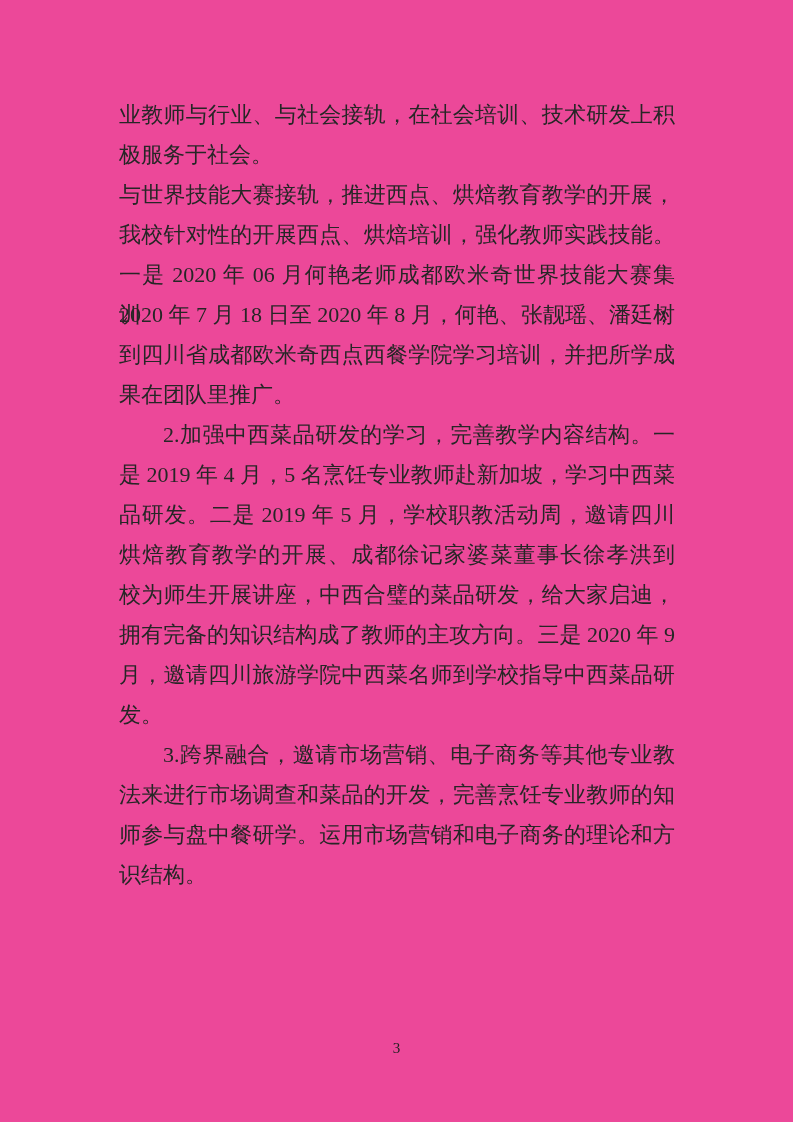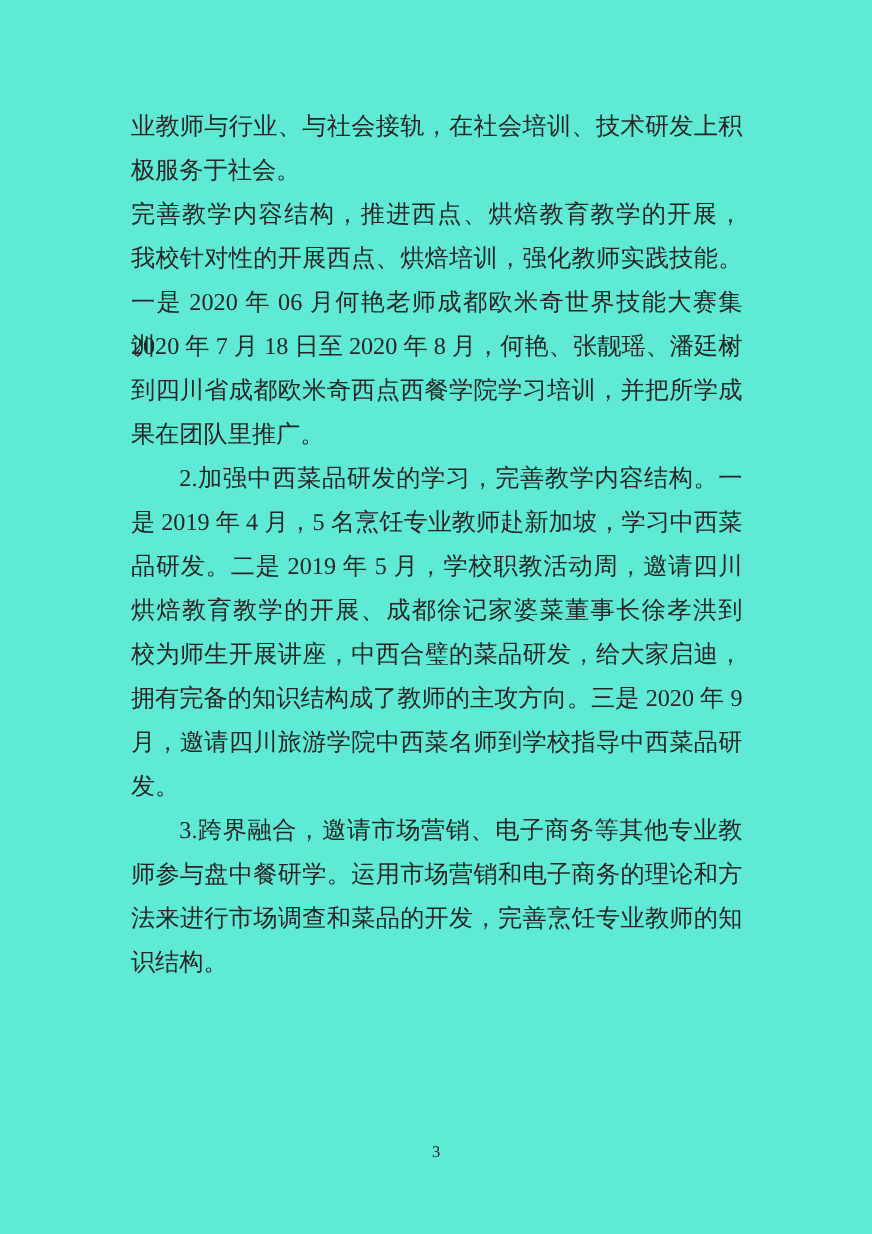--- a/index.html
+++ b/index.html
@@ -4,21 +4,21 @@
 <style>
   html, body {
     margin: 0;
     padding: 0;
     background: #ffffff;
   }
   .page {
     position: relative;
     width: 793px;
     height: 1122px;
-    background: #5eead4;
+    background: #ec4899;
     overflow: hidden;
     font-family: "Liberation Serif", "DejaVu Serif", serif;
     color: #262626;
   }
   .content {
     position: absolute;
     left: 119px;
     top: 95px;
     width: 556px;
   }
@@ -57,40 +57,40 @@
 </head>
 <body>
 
 <div class="page">
   <div class="content">
       <div class="paragraph">
         <div class="line">业教师与行业、与社会接轨，在社会培训、技术研发上积</div>
         <div class="line last">极服务于社会。</div>
       </div>
       <div class="paragraph">
-        <div class="line">完善教学内容结构，推进西点、烘焙教育教学的开展，</div>
+        <div class="line">与世界技能大赛接轨，推进西点、烘焙教育教学的开展，</div>
         <div class="line">我校针对性的开展西点、烘焙培训，强化教师实践技能。</div>
         <div class="line">一是 2020 年 06 月何艳老师成都欧米奇世界技能大赛集训；</div>
         <div class="line">2020 年 7 月 18 日至 2020 年 8 月，何艳、张靓瑶、潘廷树</div>
         <div class="line">到四川省成都欧米奇西点西餐学院学习培训，并把所学成</div>
         <div class="line last">果在团队里推广。</div>
       </div>
       <div class="paragraph">
         <div class="line indent">2.加强中西菜品研发的学习，完善教学内容结构。一</div>
         <div class="line">是 2019 年 4 月，5 名烹饪专业教师赴新加坡，学习中西菜</div>
         <div class="line">品研发。二是 2019 年 5 月，学校职教活动周，邀请四川</div>
         <div class="line">烘焙教育教学的开展、成都徐记家婆菜董事长徐孝洪到</div>
         <div class="line">校为师生开展讲座，中西合璧的菜品研发，给大家启迪，</div>
         <div class="line">拥有完备的知识结构成了教师的主攻方向。三是 2020 年 9</div>
         <div class="line">月，邀请四川旅游学院中西菜名师到学校指导中西菜品研</div>
         <div class="line last">发。</div>
       </div>
       <div class="paragraph">
         <div class="line indent">3.跨界融合，邀请市场营销、电子商务等其他专业教</div>
+        <div class="line">法来进行市场调查和菜品的开发，完善烹饪专业教师的知</div>
         <div class="line">师参与盘中餐研学。运用市场营销和电子商务的理论和方</div>
-        <div class="line">法来进行市场调查和菜品的开发，完善烹饪专业教师的知</div>
         <div class="line last">识结构。</div>
       </div>
     </div>
   <div class="footer">
     <span>3</span>
   </div>
 </div>
 
 </body></html>

